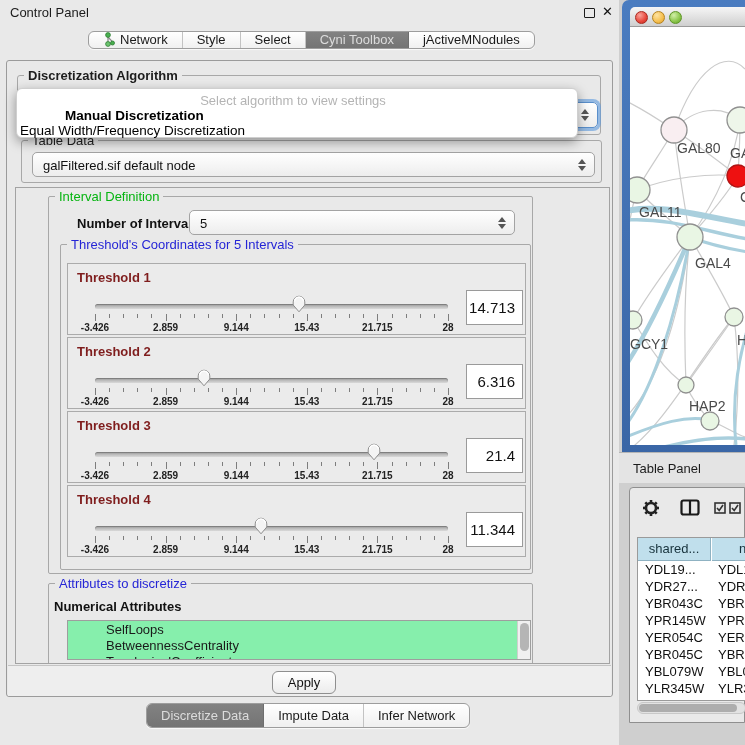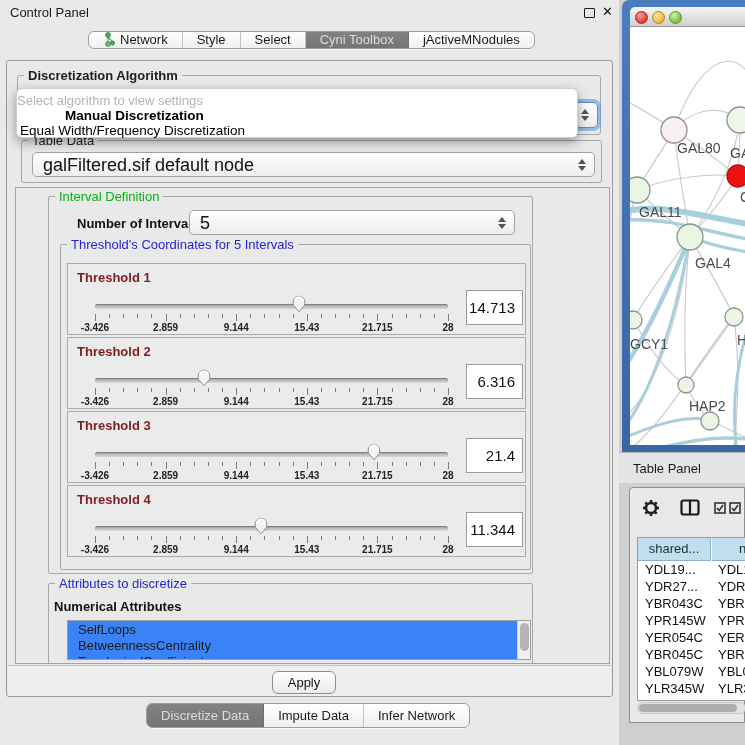--- a/index.html
+++ b/index.html
@@ -21,45 +21,45 @@
   #bottom-tabs { left:146px; top:703px; height:25px; }
 
   #main-box { position:absolute; left:6px; top:60px; width:607px; height:637px; border:1px solid #9b9b9b; border-radius:3px; background:#e9e9e9; }
 
   .groupbox { position:absolute; border:1px solid #a8a8a8; border-radius:3px; }
   .grouptitle { position:absolute; top:-8px; left:6px; background:#e9e9e9; padding:0 4px; font-size:13px; white-space:nowrap; }
   .gt-dark  { color:#1d1d1d; font-weight:bold; }
   .gt-green { color:#05b410; }
   .gt-blue  { color:#2525d6; }
 
-  .combo { position:absolute; background:linear-gradient(#ffffff,#ededed); border:1px solid #a3a3a3; border-radius:5px; font-size:18px; color:#111; cursor:pointer; }
+  .combo { position:absolute; background:linear-gradient(#ffffff,#ededed); border:1px solid #a3a3a3; border-radius:5px; font-size:13px; color:#111; cursor:pointer; }
   .combo .cv { position:absolute; left:10px; top:50%; transform:translateY(-50%); }
   .spinner { position:absolute; right:8px; top:50%; transform:translateY(-50%); width:8px; height:12px; }
   .spinner i { position:absolute; left:0; width:0; height:0; border-left:4px solid transparent; border-right:4px solid transparent; }
   .spinner .up { top:0; border-bottom:5px solid #555; }
   .spinner .dn { bottom:0; border-top:5px solid #555; }
   #algo-combo { box-shadow:0 0 0 3px rgba(92,154,222,.6); border-color:#5a8fcb; }
 
   #algo-popup { position:absolute; left:9px; top:27px; width:562px; height:50px; background:#fff; border:1px solid #cfcfcf; border-radius:6px; box-shadow:0 4px 12px rgba(0,0,0,.38); z-index:30; }
-  #algo-popup .hint { position:absolute; left:0; right:8px; top:4px; font-size:13px; color:#b4b4b4; }
+  #algo-popup .hint { position:absolute; left:0; right:8px; top:4px; text-align:center; font-size:13px; color:#b4b4b4; }
   #algo-popup .opt1 { position:absolute; left:3px; top:19px; font-size:13.5px; font-weight:bold; color:#000; cursor:pointer;padding-left:45px; }
   #algo-popup .opt2 { position:absolute; left:3px; top:34px; font-size:13.5px; color:#000; cursor:pointer; }
 
   #scrollarea { position:absolute; left:8px; top:126px; width:595px; height:477px; border:1px solid #a3a3a3; background:#e9e9e9; overflow:hidden; }
 
   .t-card { position:absolute; left:6px; width:459px; height:72px; border:1px solid #ababab; background:#ebebeb; }
   .t-label { position:absolute; left:9px; top:6px; font-size:13px; font-weight:bold; color:#7f1d1d; }
   .t-track { position:absolute; left:27px; top:40px; width:353px; height:5px; border-radius:3px; background:linear-gradient(#9f9f9f,#d9d9d9); box-shadow:inset 0 1px 1px rgba(0,0,0,.25); cursor:pointer; }
   .t-thumb { position:absolute; top:31px; width:16px; height:19px; cursor:pointer; }
   .t-ticks { position:absolute; left:0; top:0; width:100%; height:100%; pointer-events:none; }
   .tick { position:absolute; width:1px; background:#7d7d7d; }
   .ticklab { position:absolute; transform:translateX(-50%); font-size:10px; font-weight:bold; color:#222; top:58px; }
   .t-value { position:absolute; left:398px; top:26px; width:57px; height:35px; background:#fff; border:1px solid #9a9a9a; font-size:15px; color:#111; text-align:right; line-height:33px; padding-right:7px; cursor:text; }
 
-  #attr-list { position:absolute; left:18px; top:36px; width:464px; height:40px; background:#3b82f6; border:1px solid #9e9e9e; overflow:hidden; }
+  #attr-list { position:absolute; left:18px; top:36px; width:464px; height:40px; background:#86efac; border:1px solid #9e9e9e; overflow:hidden;padding-left:28px; }
   #attr-list .li { font-size:13px; color:#1a1a1a; padding:1px 0 1px 10px; height:16px; cursor:pointer; }
   #attr-scroll { position:absolute; right:0; top:0; width:13px; height:100%; background:#f0f0f0; border-left:1px solid #cfcfcf; }
   #attr-scroll .thumb { position:absolute; left:1.5px; top:2px; width:9px; height:28px; background:#b5b5b5; border-radius:5px; cursor:grab; }
 
   #apply-strip { position:absolute; left:1px; right:1px; top:604px; height:31px; background:#eeeeee; border-top:1px solid #c4c4c4; }
   #apply-btn { position:absolute; left:265px; top:610px; width:64px; height:23px; background:linear-gradient(#ffffff,#ececec); border:1px solid #8f8f8f; border-radius:6px; font-size:13px; color:#111; text-align:center; line-height:21px; cursor:pointer; }
 
   
   #right-col { position:absolute; left:619px; top:0; width:126px; height:745px; background:#cfcfcf;padding-left:10px; }
   #net-frame { position:absolute; left:3px; top:0; width:123px; height:452px; background:linear-gradient(#4a7cc0,#3a66a6); border-radius:7px 0 0 0; }

